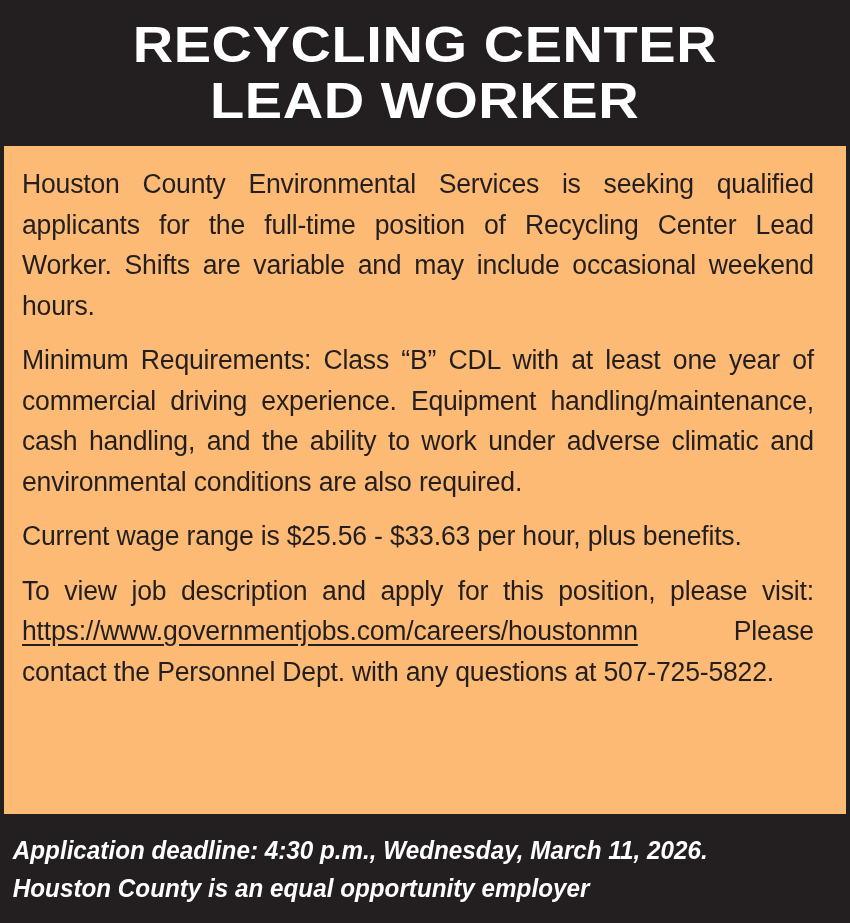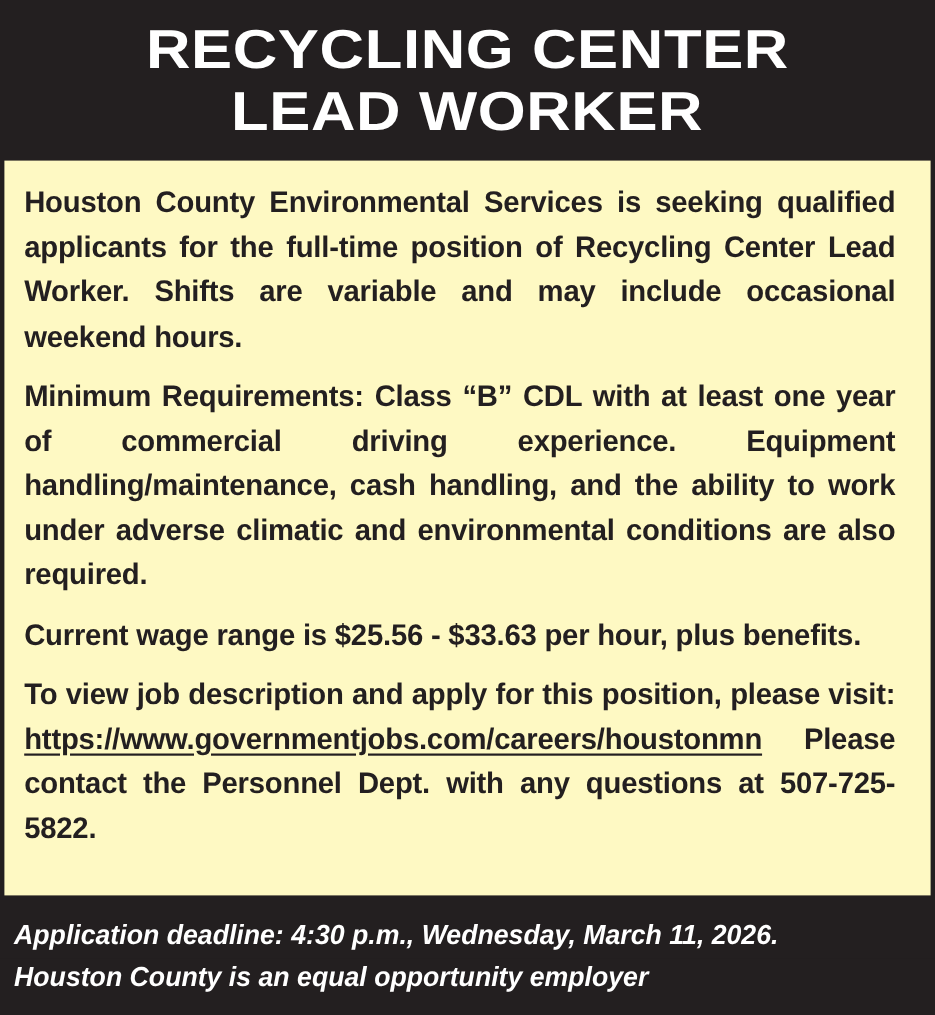--- a/index.html
+++ b/index.html
@@ -12,21 +12,21 @@
     position:absolute; left:0; top:0; width:850px; height:146px;
     display:flex; flex-direction:column; align-items:center; justify-content:center;
   }
   .title-line {
     color:#ffffff; font-weight:bold; font-size:50px; line-height:56px;
     letter-spacing:0.5px; transform:scaleX(1.12); transform-origin:center;
     white-space:nowrap;
   }
   .body-panel {
     position:absolute; left:4px; top:146px; width:842px; height:668px;
-    background:#fef9c3; box-sizing:border-box; padding:18px 20px 0 18px;font-weight:bold;
+    background:#fdba74; box-sizing:border-box; padding:18px 20px 0 18px;
   }
   .para {
     margin:0 0 14px 0; color:#231f20; font-size:27px; line-height:40.5px;
     text-align:justify; text-align-last:left; letter-spacing:-0.2px;
     transform:scaleX(0.985); transform-origin:left top;
   }
   .para .link { color:#231f20; text-decoration:underline; text-underline-offset:4px; }
   .footer {
     position:absolute; left:0; top:814px; width:850px; height:109px;
     display:flex; flex-direction:column; justify-content:center;

